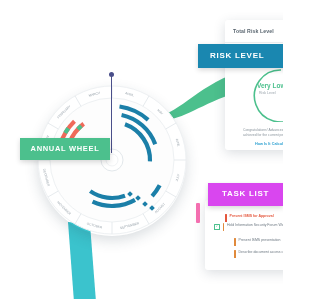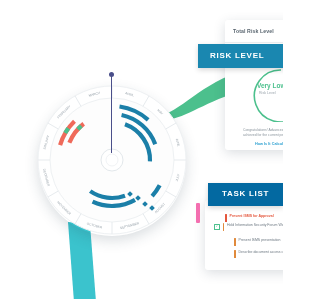--- a/index.html
+++ b/index.html
@@ -45,21 +45,21 @@
     box-shadow:0 2px 5px rgba(0,0,0,.16);
   }
   #banner-risk-level{
     left:198px;top:44px;width:85px;height:24px;
     background:#1a87b0;font-size:8px;
     justify-content:flex-start;padding-left:12px;
     box-shadow:0 2px 5px rgba(0,0,0,.16);
   }
   #banner-task-list{
     left:208px;top:183px;width:75px;height:23px;
-    background:#0369a1;font-size:8px;
+    background:#d946ef;font-size:8px;
     box-shadow:0 2px 5px rgba(0,0,0,.16);
   }
 
   
   .card{
     position:absolute;background:#ffffff;border-radius:3px;
     box-shadow:0 3px 12px rgba(40,60,80,.17);
     overflow:hidden;
   }
   #card-risk{
@@ -234,16 +234,17 @@
       <div class="task-text">Present ISMS presentation</div>
     </div>
 
     <div class="task-row" id="task-row-4">
       <div class="task-bar"></div>
       <div class="task-text">Describe document access control</div>
     </div>
   </div>
   <div id="task-pink-bar"></div>
 
+  <div class="banner" id="banner-annual-wheel">ANNUAL WHEEL</div>
   <div class="banner" id="banner-risk-level">RISK LEVEL</div>
   <div class="banner" id="banner-task-list">TASK LIST</div>
 
 </div>
 
 </body></html>

